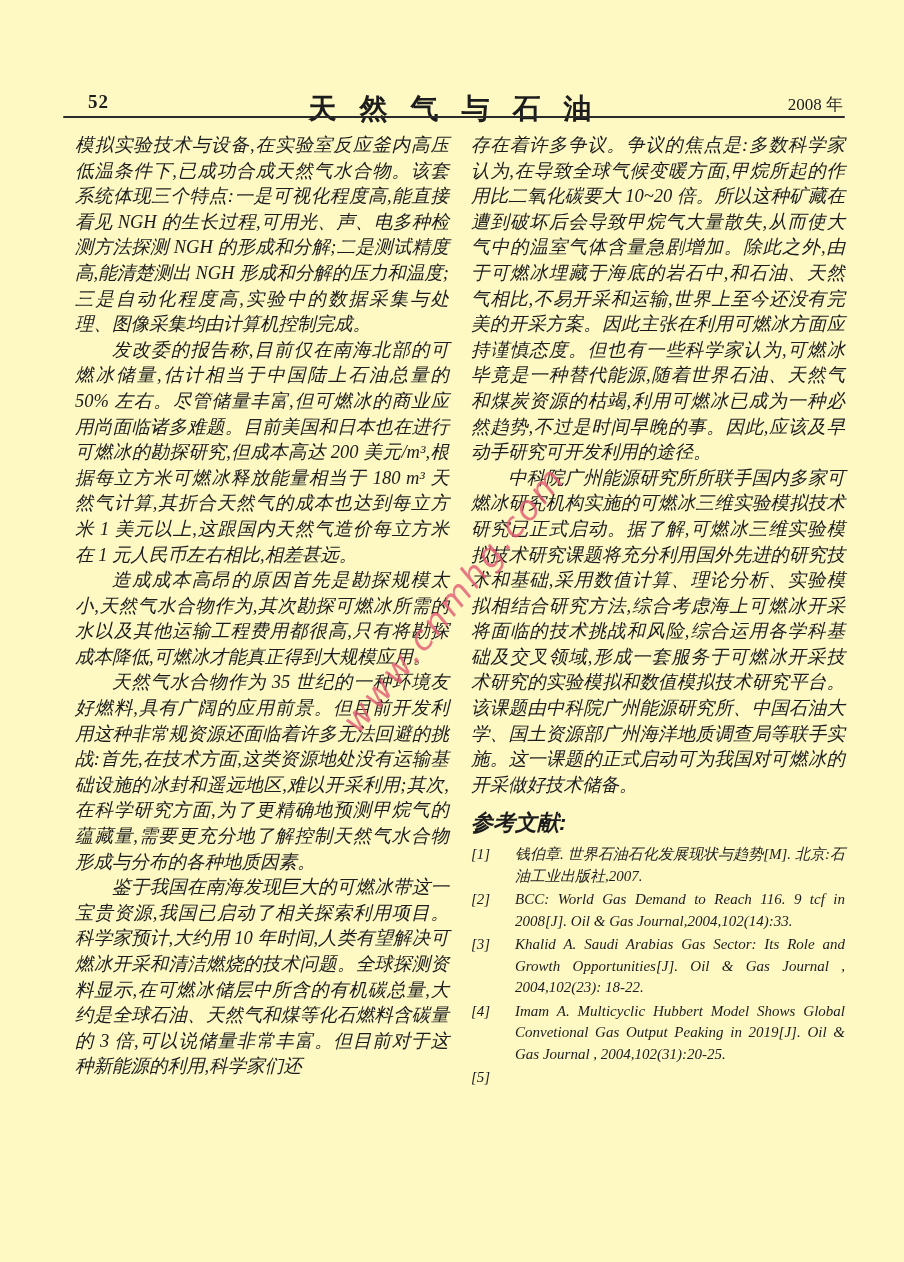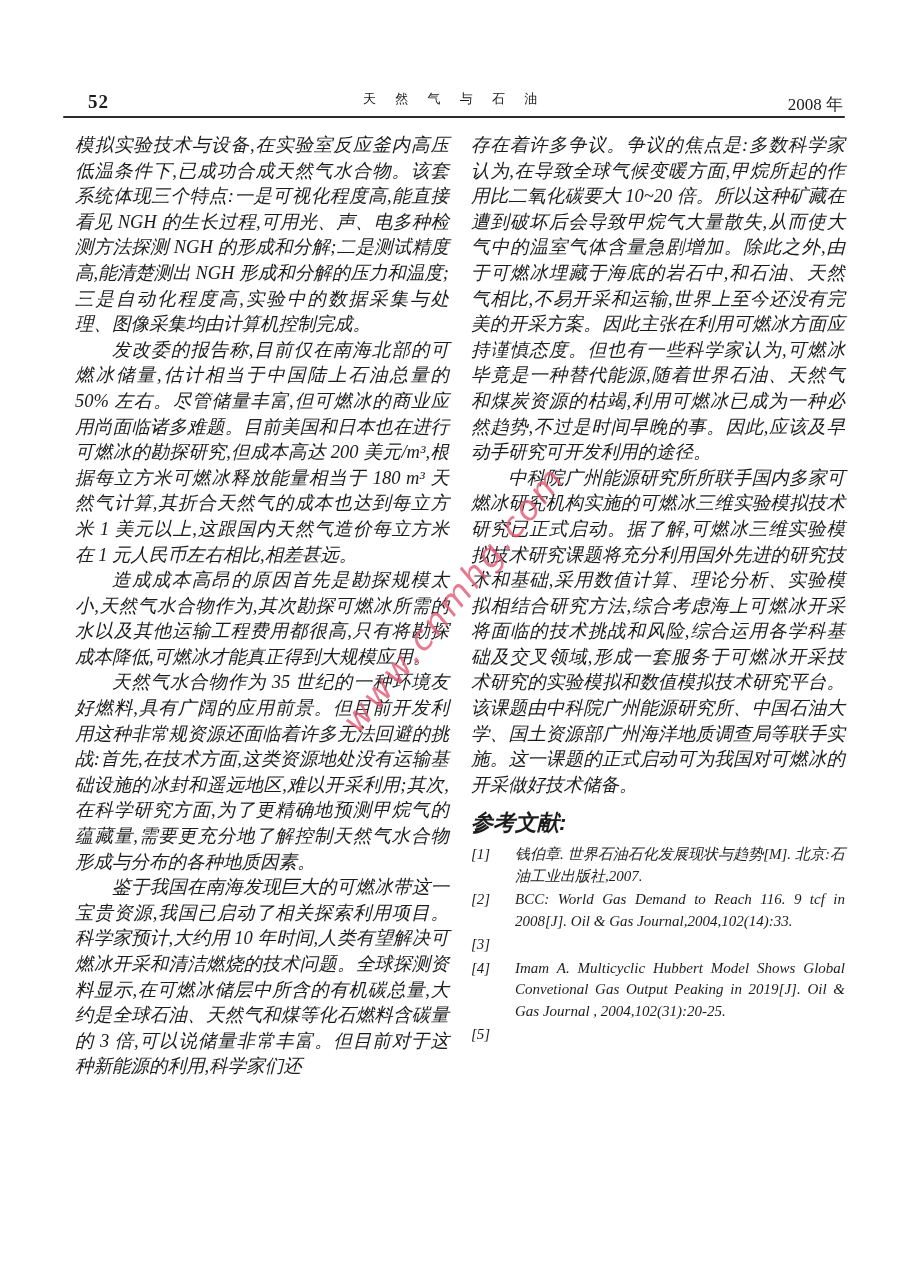--- a/index.html
+++ b/index.html
@@ -1,28 +1,28 @@
 <!DOCTYPE html>
 <html><head>
 <meta charset="utf-8">
 <style>
   html,body { margin:0; padding:0; background:#9a9a9a; }
   .page {
     position:relative;
     width:904px; height:1262px;
     margin:0 auto;
-    background:#ffffff;
+    background:#fef9c3;
     color:#1c1c1c;
     font-family:"Liberation Serif","DejaVu Serif",serif;
     overflow:hidden;
   }
   
   .header { position:absolute; top:90px; left:63px; width:782px; height:26px; }
   .page-num { position:absolute; left:25px; top:1px; font-size:19px; font-weight:bold; letter-spacing:1px; }
-  .journal-title { position:absolute; left:0; right:0; top:0; text-align:center; font-size:13px; font-weight:normal; letter-spacing:8px; }
+  .journal-title { position:absolute; left:0; right:0; top:0; text-align:center; font-size:28px; font-weight:bold; letter-spacing:8px; }
   .pub-year { position:absolute; right:2px; top:3px; font-size:17px; }
   .rule { position:absolute; top:116px; left:63px; width:782px; height:2px; background:#2b2b2b; border-radius:1px; }
   
   .columns { position:absolute; top:133px; left:75px; width:770px; display:flex; gap:22px; }
   .col { width:374px; font-size:18.5px; line-height:25.6px; text-align:justify; text-justify:inter-ideograph;font-style:italic; }
   .col p { margin:0; }
   .indent { text-indent:2em; }
   
   .refs-heading {
     font-family:"Liberation Sans","DejaVu Sans",sans-serif;
@@ -79,20 +79,21 @@
       <div class="ref">
         <span class="ref-label">[1]</span>
         <span class="ref-text">钱伯章. 世界石油石化发展现状与趋势[M]. 北京:石油工业出版社,2007.</span>
       </div>
       <div class="ref">
         <span class="ref-label">[2]</span>
         <span class="ref-text">BCC: World Gas Demand to Reach 116. 9 tcf in 2008[J]. Oil &amp; Gas Journal,2004,102(14):33.</span>
       </div>
       <div class="ref">
         <span class="ref-label">[3]</span>
+        <span class="ref-text">Khalid A. Saudi Arabias Gas Sector: Its Role and Growth Opportunities[J]. Oil &amp; Gas Journal , 2004,102(23): 18-22.</span>
       </div>
       <div class="ref">
         <span class="ref-label">[4]</span>
         <span class="ref-text">Imam A. Multicyclic Hubbert Model Shows Global Convetional Gas Output Peaking in 2019[J]. Oil &amp; Gas Journal , 2004,102(31):20-25.</span>
       </div>
       <div class="ref">
         <span class="ref-label">[5]</span>
       </div>
     </div>
 

